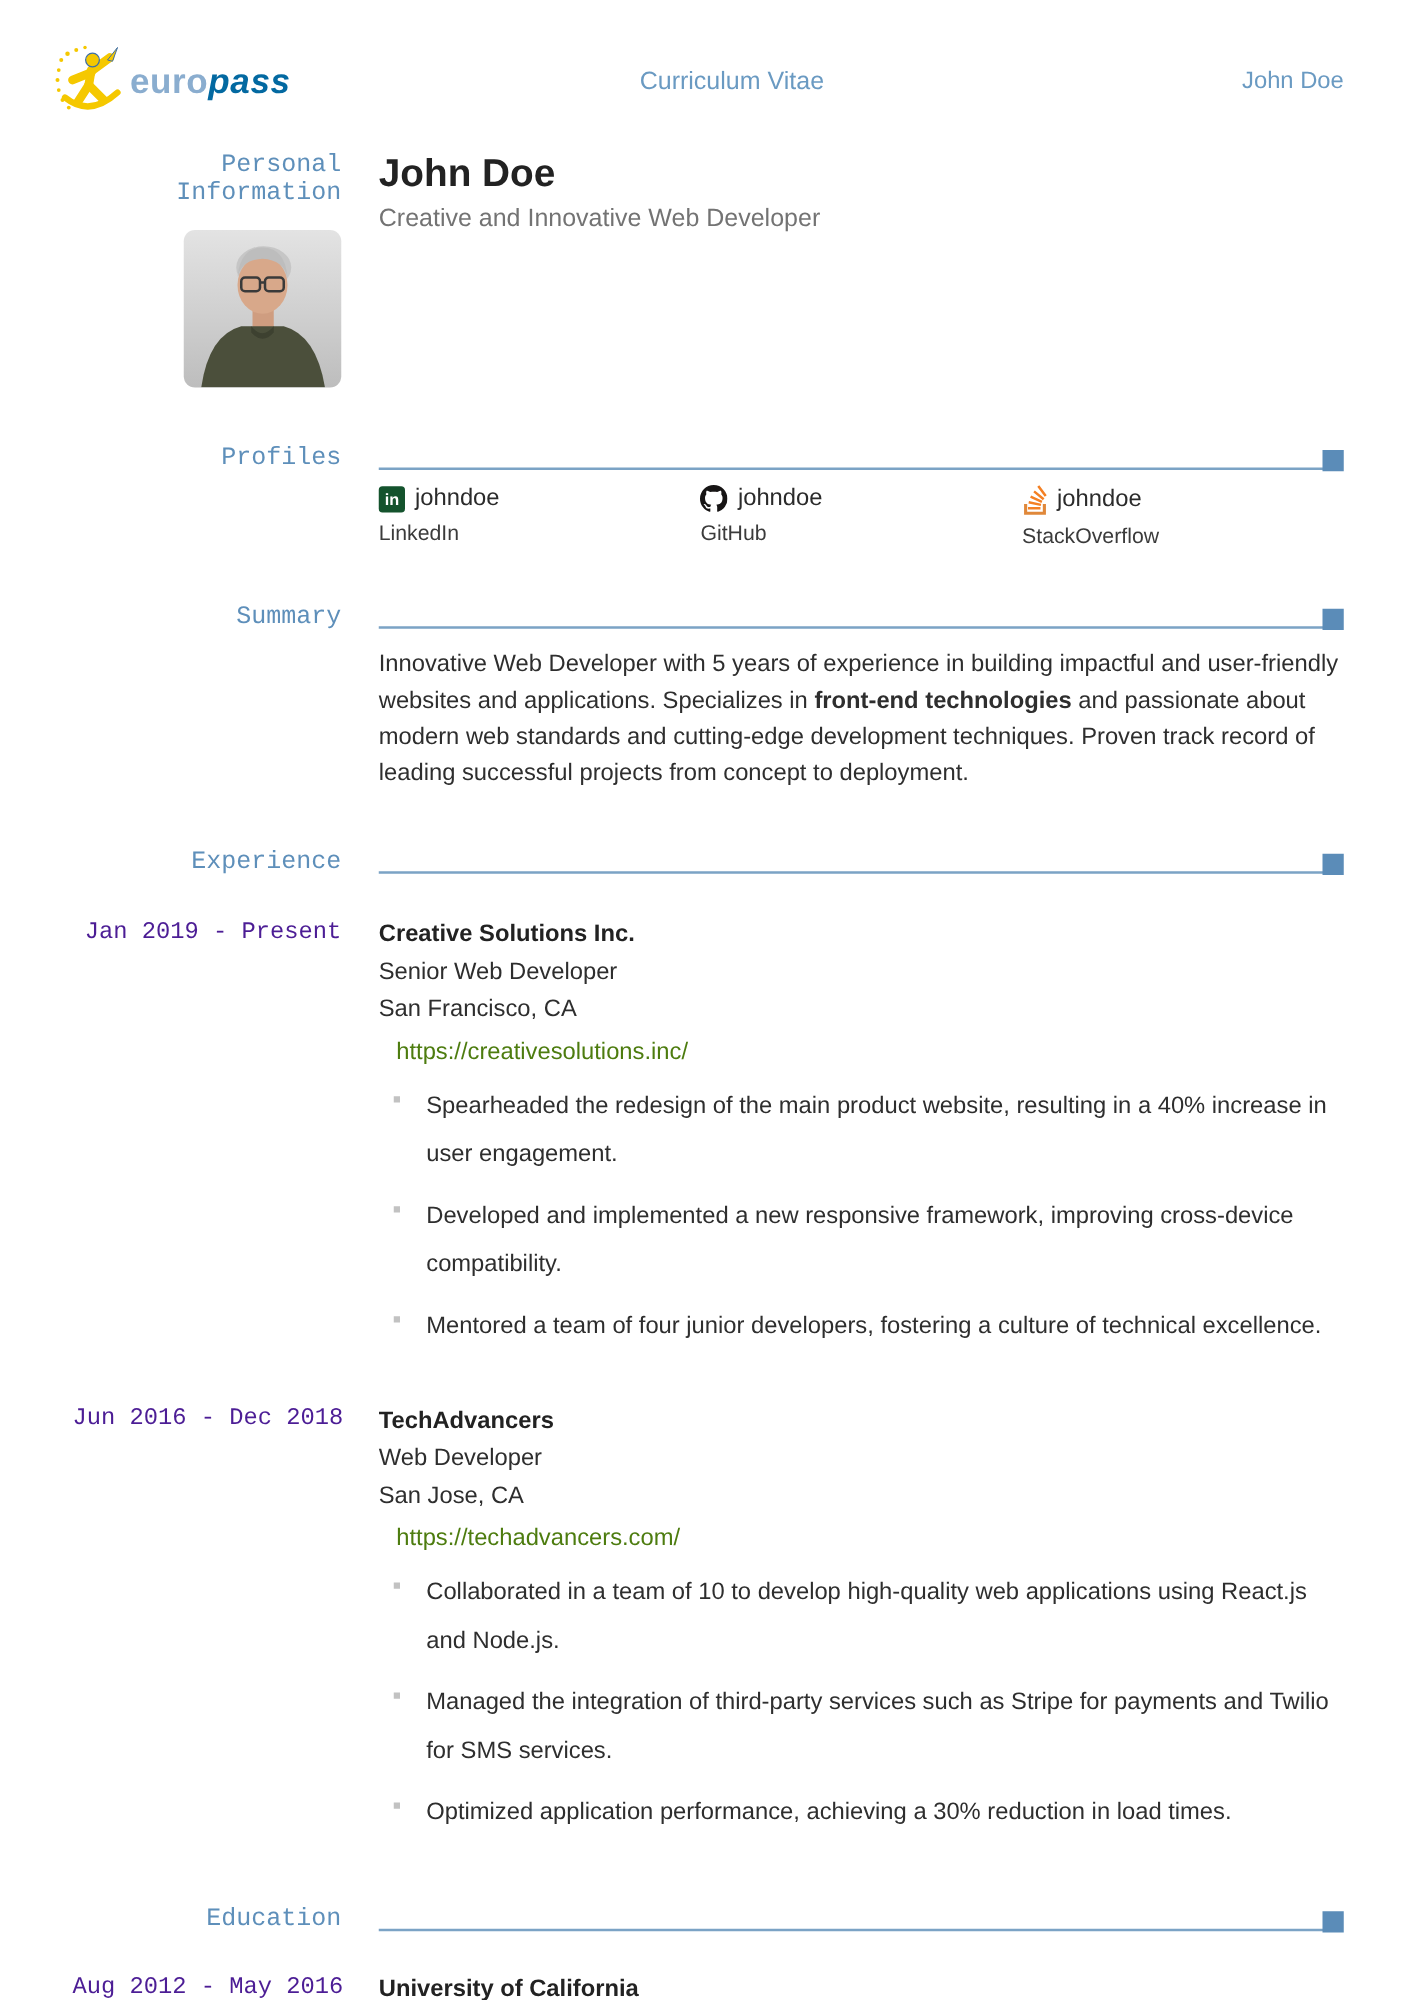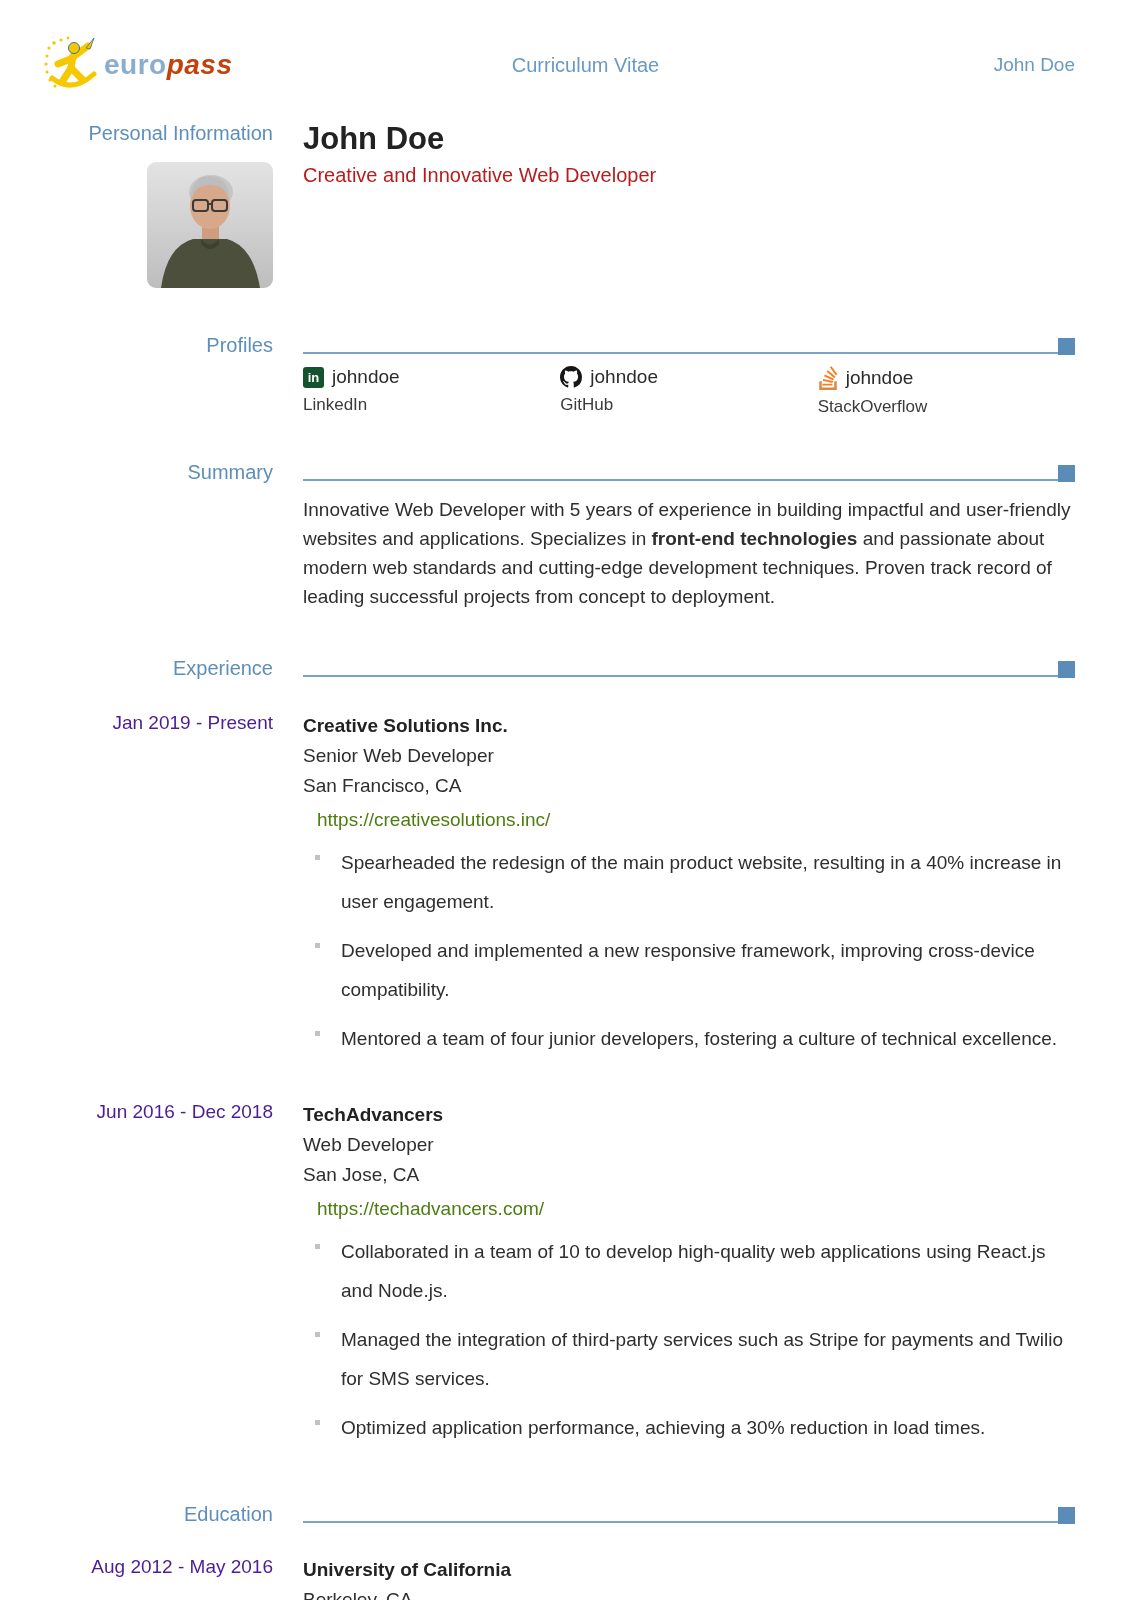--- a/index.html
+++ b/index.html
@@ -5,42 +5,42 @@
   * { margin:0; padding:0; box-sizing:border-box; }
   html,body { background:#ffffff; }
   body { font-family:"Liberation Sans", sans-serif; color:#2e2e2e; }
   .page { position:relative; width:1133px; height:1600px; margin:0 auto; background:#fff; overflow:hidden; }
 
   
   .topbar { display:grid; grid-template-columns:1fr auto 1fr; align-items:center; padding:34px 58px 0 40px; }
   .logo { display:flex; align-items:center; gap:2px; }
   .logo-text { font-size:28px; letter-spacing:.5px; }
   .logo-euro { color:#8aadcf; font-weight:700; }
-  .logo-pass { color:#c2410c; font-weight:700; font-style:italic; }
+  .logo-pass { color:#0369a1; font-weight:700; font-style:italic; }
   .doc-title { font-size:20px; color:#6a9ac2; text-align:center; padding-left:56px; }
   .header-name { font-size:19px; color:#6a9ac2; text-align:right; }
 
   
   .row { display:grid; grid-template-columns:215px 1fr; column-gap:30px; padding:0 58px; }
-  .left { text-align:right; }
+  .left { text-align:right;font-family:Liberation Mono, monospace; }
   .sec-label { color:#5e8fba; font-size:20px; line-height:22px; }
   .date { color:#4c1d95; font-size:19px; line-height:24px; white-space:nowrap; }
 
   
   .sec-head { align-items:end; }
   .rule { position:relative; height:18px; }
   .rule .line { position:absolute; left:0; right:2px; bottom:2px; height:2px; background:#7ba3c5; }
   .rule .cap { position:absolute; right:0; bottom:1px; width:17px; height:17px; background:#5b8cb8; }
 
   
   .personal { margin-top:26px; }
   .photo { width:126px; height:126px; border-radius:9px; overflow:hidden; margin:18px 0 0 auto;
            background:linear-gradient(180deg,#e3e3e3 0%,#cfcfcf 55%,#bdbdbd 100%); }
   .person-name { font-size:31px; font-weight:700; color:#222; line-height:34px; }
-  .subtitle { font-size:20px; margin-top:8px; color:#b91c1c; }
+  .subtitle { font-size:20px; margin-top:8px; color:#737373; }
   .contact { margin-top:10px; padding-left:13px; font-size:19px; line-height:29px; color:#333; }
 
   
   .profiles-head { margin-top:46px; }
   .profiles-grid { display:grid; grid-template-columns:repeat(3,1fr); margin-top:10px; }
   .profile-top { display:flex; align-items:center; gap:8px; font-size:19px; color:#2b2b2b; }
   .profile-net { font-size:17px; color:#3b3b3b; margin-top:7px; }
   .li-badge { display:flex; width:21px; height:21px; background:#14532d; border-radius:3px;
               color:#fff; font-weight:700; font-size:13px; align-items:center; justify-content:center; }
   .icon { display:inline-flex; align-items:center; }

